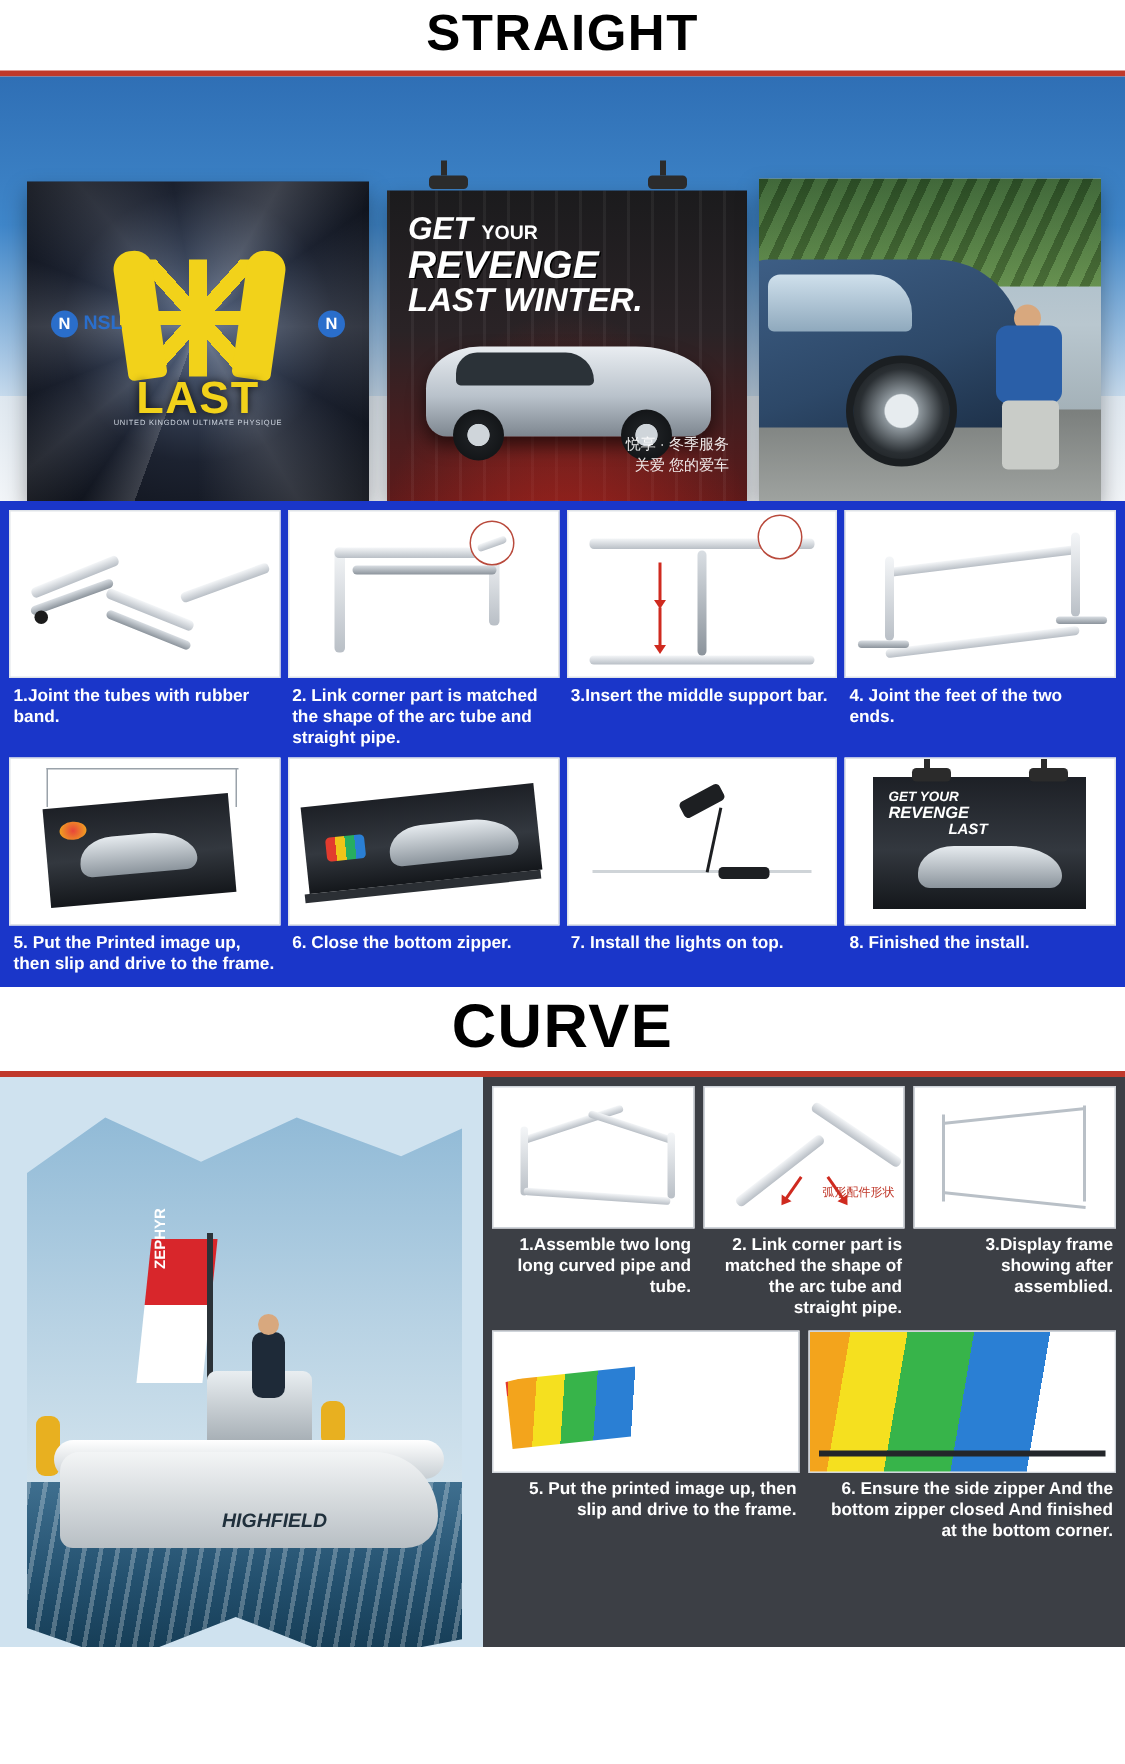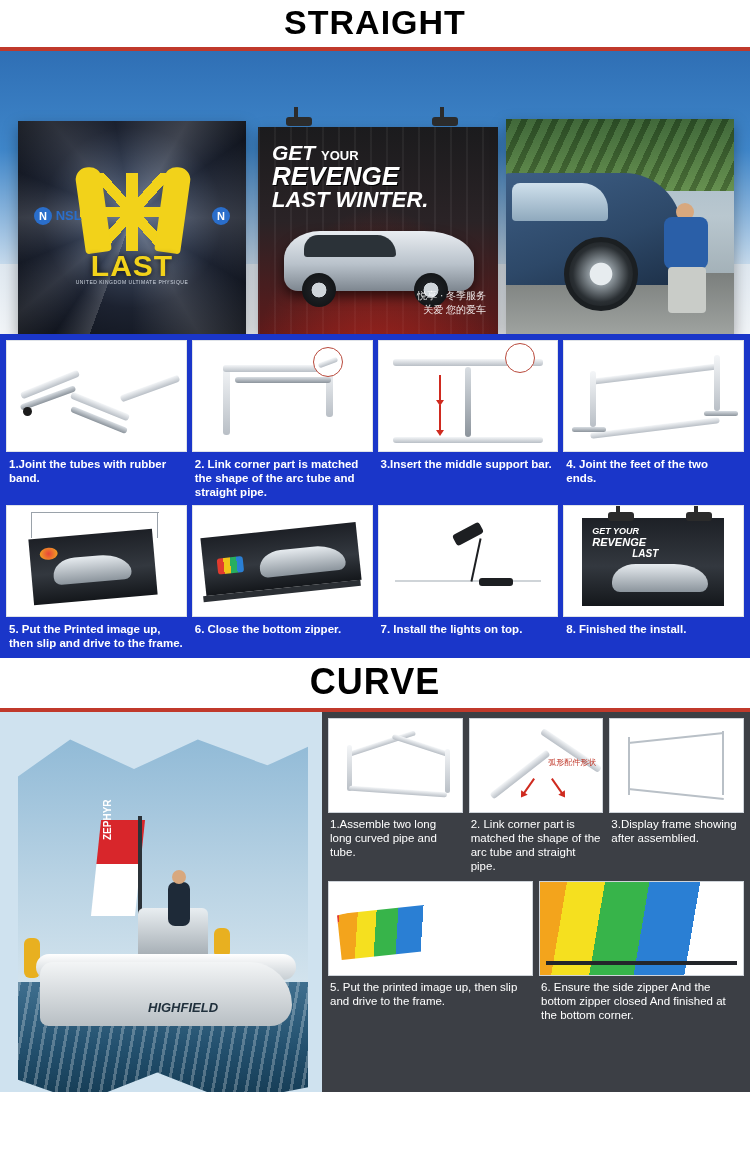--- a/index.html
+++ b/index.html
@@ -15,21 +15,21 @@
   
   .heading {
     text-align: center;
     font-size: 34px;
     font-weight: bold;
     letter-spacing: 1px;
     color: #000;
     padding: 4px 0 6px 0;
     line-height: 1.1;
   }
-  .heading.curve { font-size: 36px; text-align: center; }
+  .heading.curve { font-size: 41px; text-align: center; }
   .rule {
     height: 4px;
     background: #c0392b;
     width: 100%;
   }
 
   
   .hero {
     position: relative;
     width: 750px;
@@ -190,21 +190,21 @@
   .boat-mast { position:absolute; left:120px; top:84px; width:4px; height:110px; background:#2b3238; }
   .boat-person { position:absolute; left:150px; top:150px; width:22px; height:44px; background:#1e2a38; border-radius:7px;}
   .boat-person:before { content:""; position:absolute; left:4px; top:-12px; width:14px; height:14px; border-radius:50%; background:#d8a87e;}
   .boat-text { position:absolute; left:130px; top:268px; color:#20303c; font-size:13px; font-weight:bold; font-style:italic; }
   .buoy { position:absolute; width:16px; height:40px; background:#e8b020; border-radius:6px; }
 
   .c-steps-row { display:flex; gap:6px; }
   .c-steps-row + .c-steps-row { margin-top:8px; }
   .c-step { flex:1; }
   .c-step-img { height:95px; background:#fff; position:relative; overflow:hidden; border:1px solid #cfd4da; }
-  .c-step-cap { color:#fff; font-size:11.5px; font-weight:normal; line-height:1.22; padding:4px 2px 0 2px; }
+  .c-step-cap { color:#fff; font-size:11.5px; font-weight:bold; line-height:1.22; padding:4px 2px 0 2px;text-align:right; }
 
   .fabric-strip { position:absolute; inset:0;
      background: linear-gradient(100deg, #e43b2e 0 12%, #f3a41c 12% 24%, #f5e01f 24% 36%, #37b44a 36% 50%, #2a7fd4 50% 66%, #ffffff 66% 100%);
      transform: skewY(-8deg) scale(1.3); }
   .zipper { position:absolute; left:0; right:0; bottom:16px; height:6px; background:#2b2f34; }
 </style>
 </head>
 <body>
 
 <div class="page">
@@ -410,21 +410,21 @@
             </div>
             <div class="c-step-cap">1.Assemble two long long curved pipe and tube.</div>
           </div>
 
           <div class="c-step">
             <div class="c-step-img">
               <div class="tube" style="left:14px; top:52px; width:72px; height:7px; transform:rotate(-38deg);"></div>
               <div class="tube" style="left:66px; top:28px; width:70px; height:7px; transform:rotate(34deg);"></div>
               <div class="arrow-red" style="left:58px; top:58px; height:18px; transform:rotate(35deg);"></div>
               <div class="arrow-red" style="left:86px; top:58px; height:18px; transform:rotate(-35deg);"></div>
-              <div style="position:absolute;right:6px;top:38px;color:#c0392b;font-size:8px;">弧形配件形状</div>
+              <div style="position:absolute;right:6px;top:64px;color:#c0392b;font-size:8px;">弧形配件形状</div>
             </div>
             <div class="c-step-cap">2. Link corner part is matched the shape of the arc tube and straight pipe.</div>
           </div>
 
           <div class="c-step">
             <div class="c-step-img">
               <div class="line" style="left:18px; top:18px; width:96px; height:2px; background:#b9c0c7; transform:rotate(-6deg);"></div>
               <div class="line" style="left:18px; top:74px; width:96px; height:2px; background:#b9c0c7; transform:rotate(6deg);"></div>
               <div class="line" style="left:18px; top:18px; width:2px; height:58px; background:#b9c0c7;"></div>
               <div class="line" style="left:112px; top:12px; width:2px; height:64px; background:#b9c0c7;"></div>

